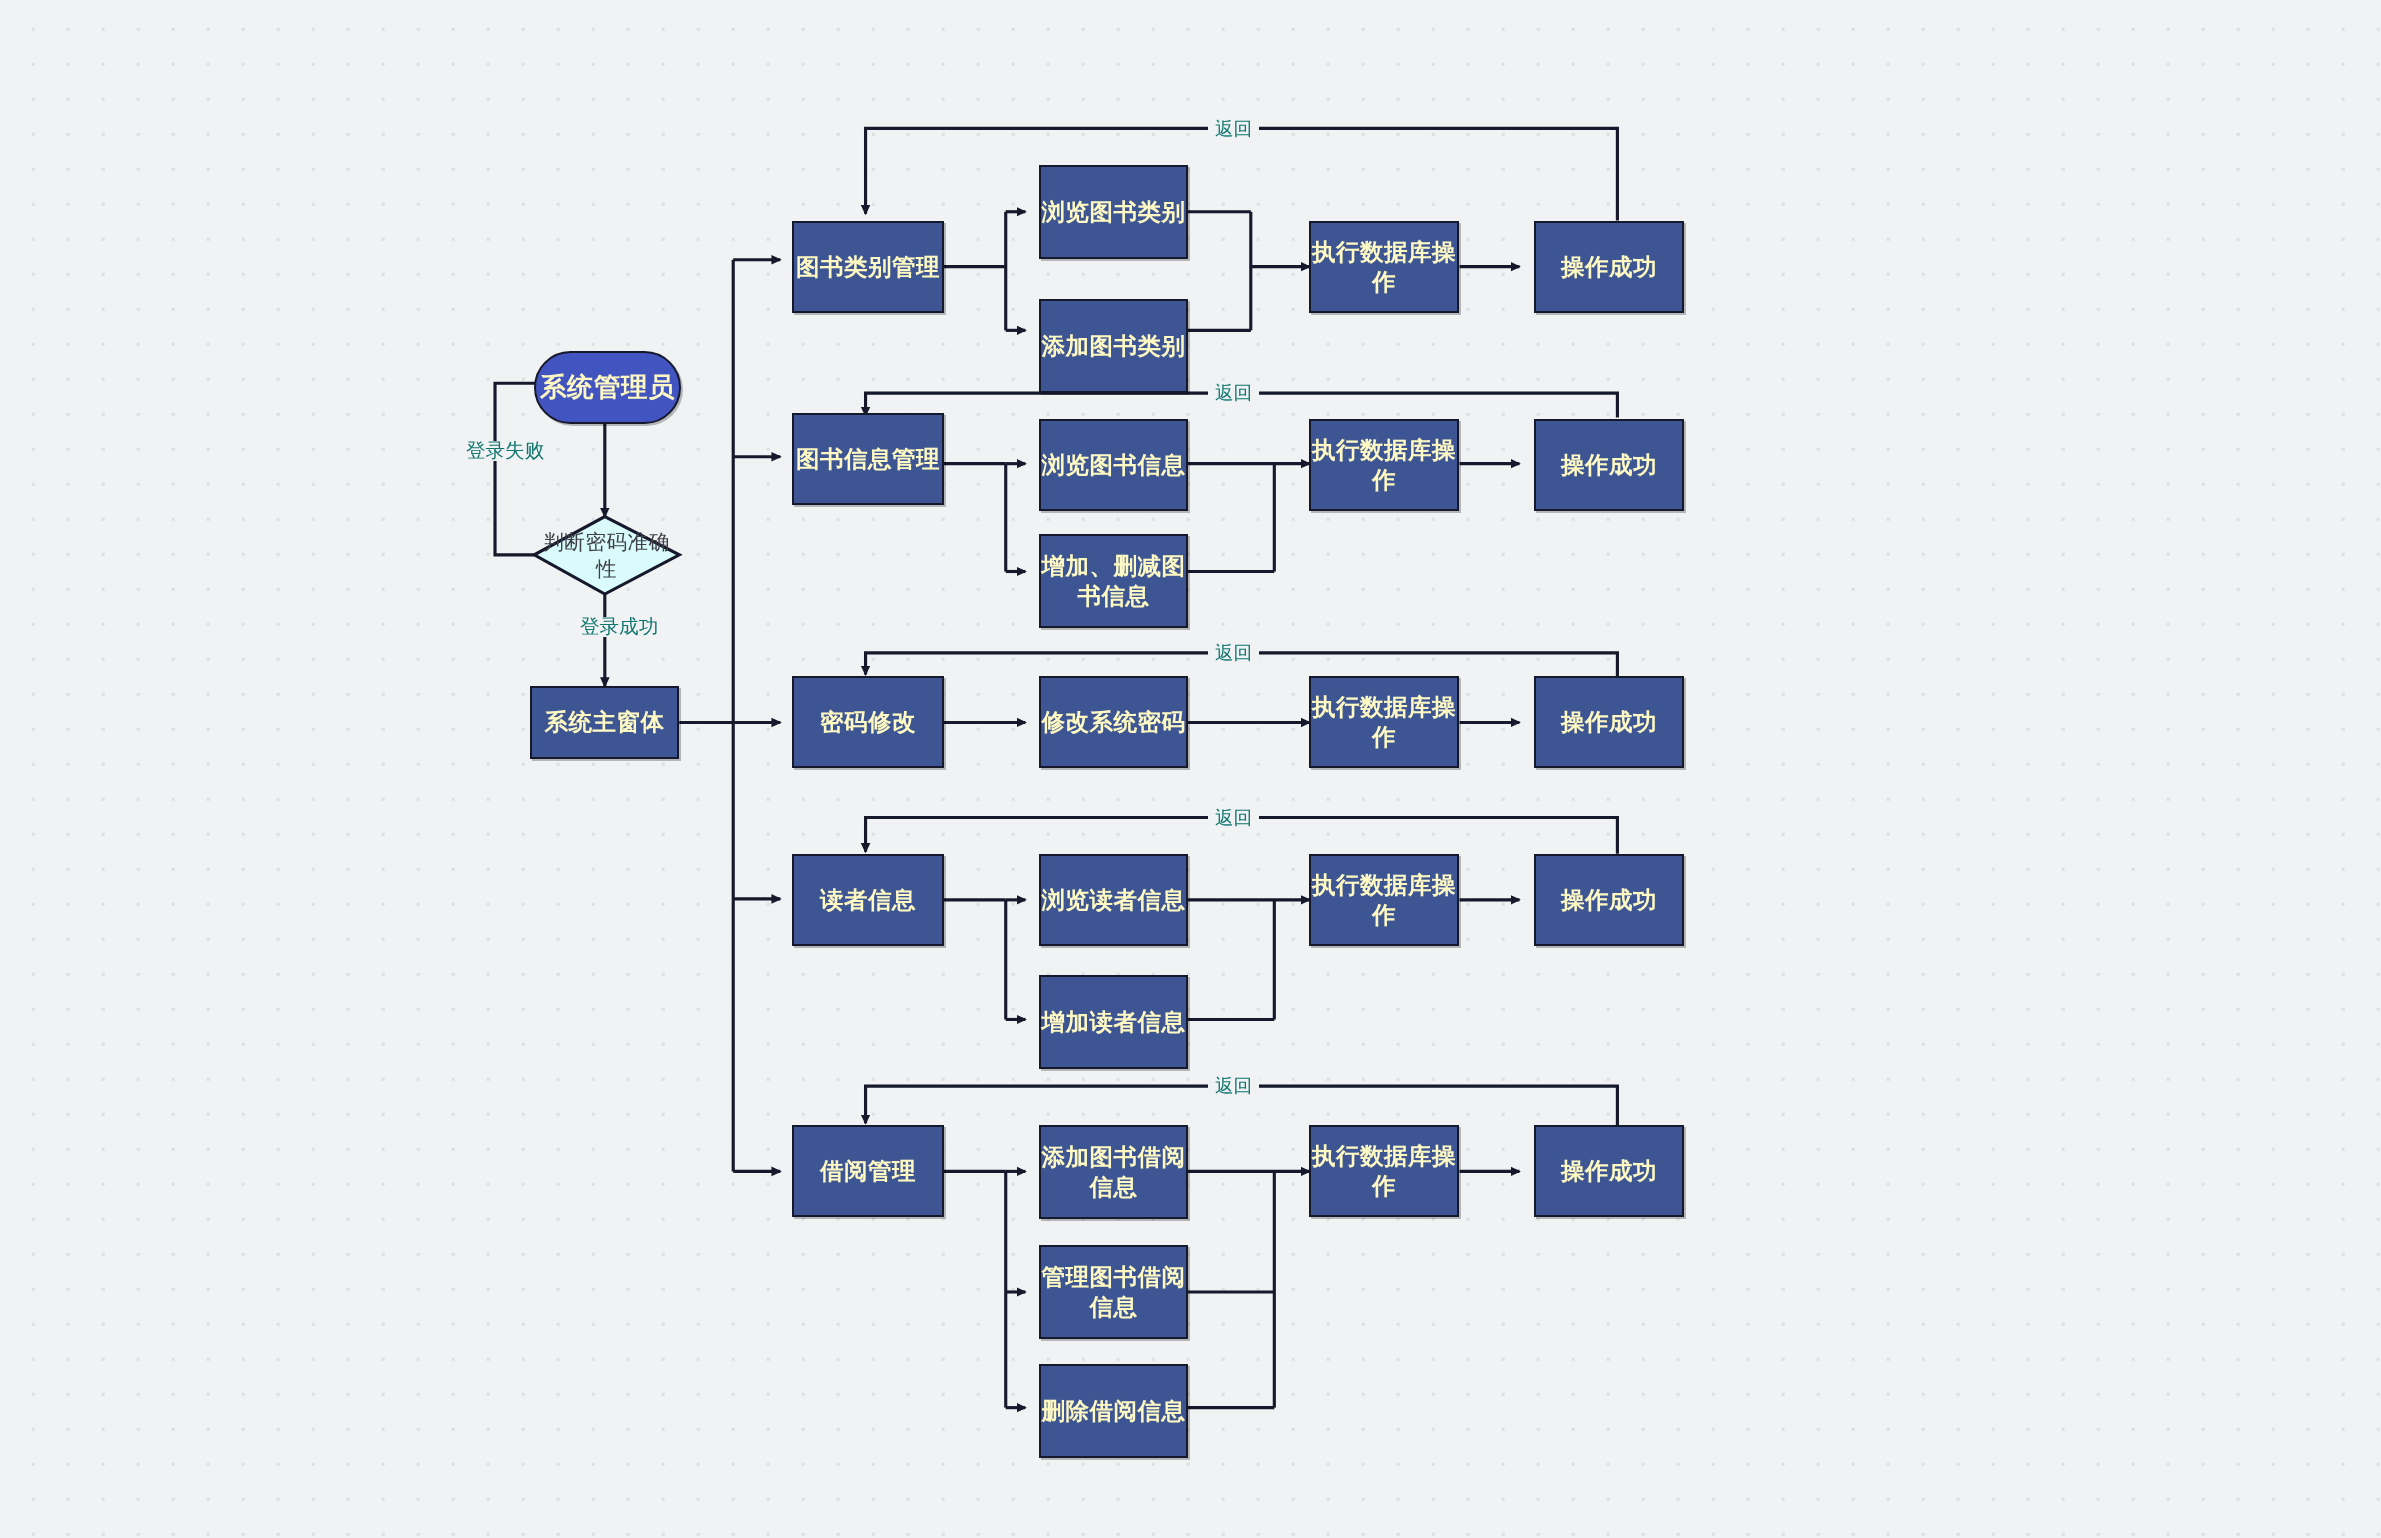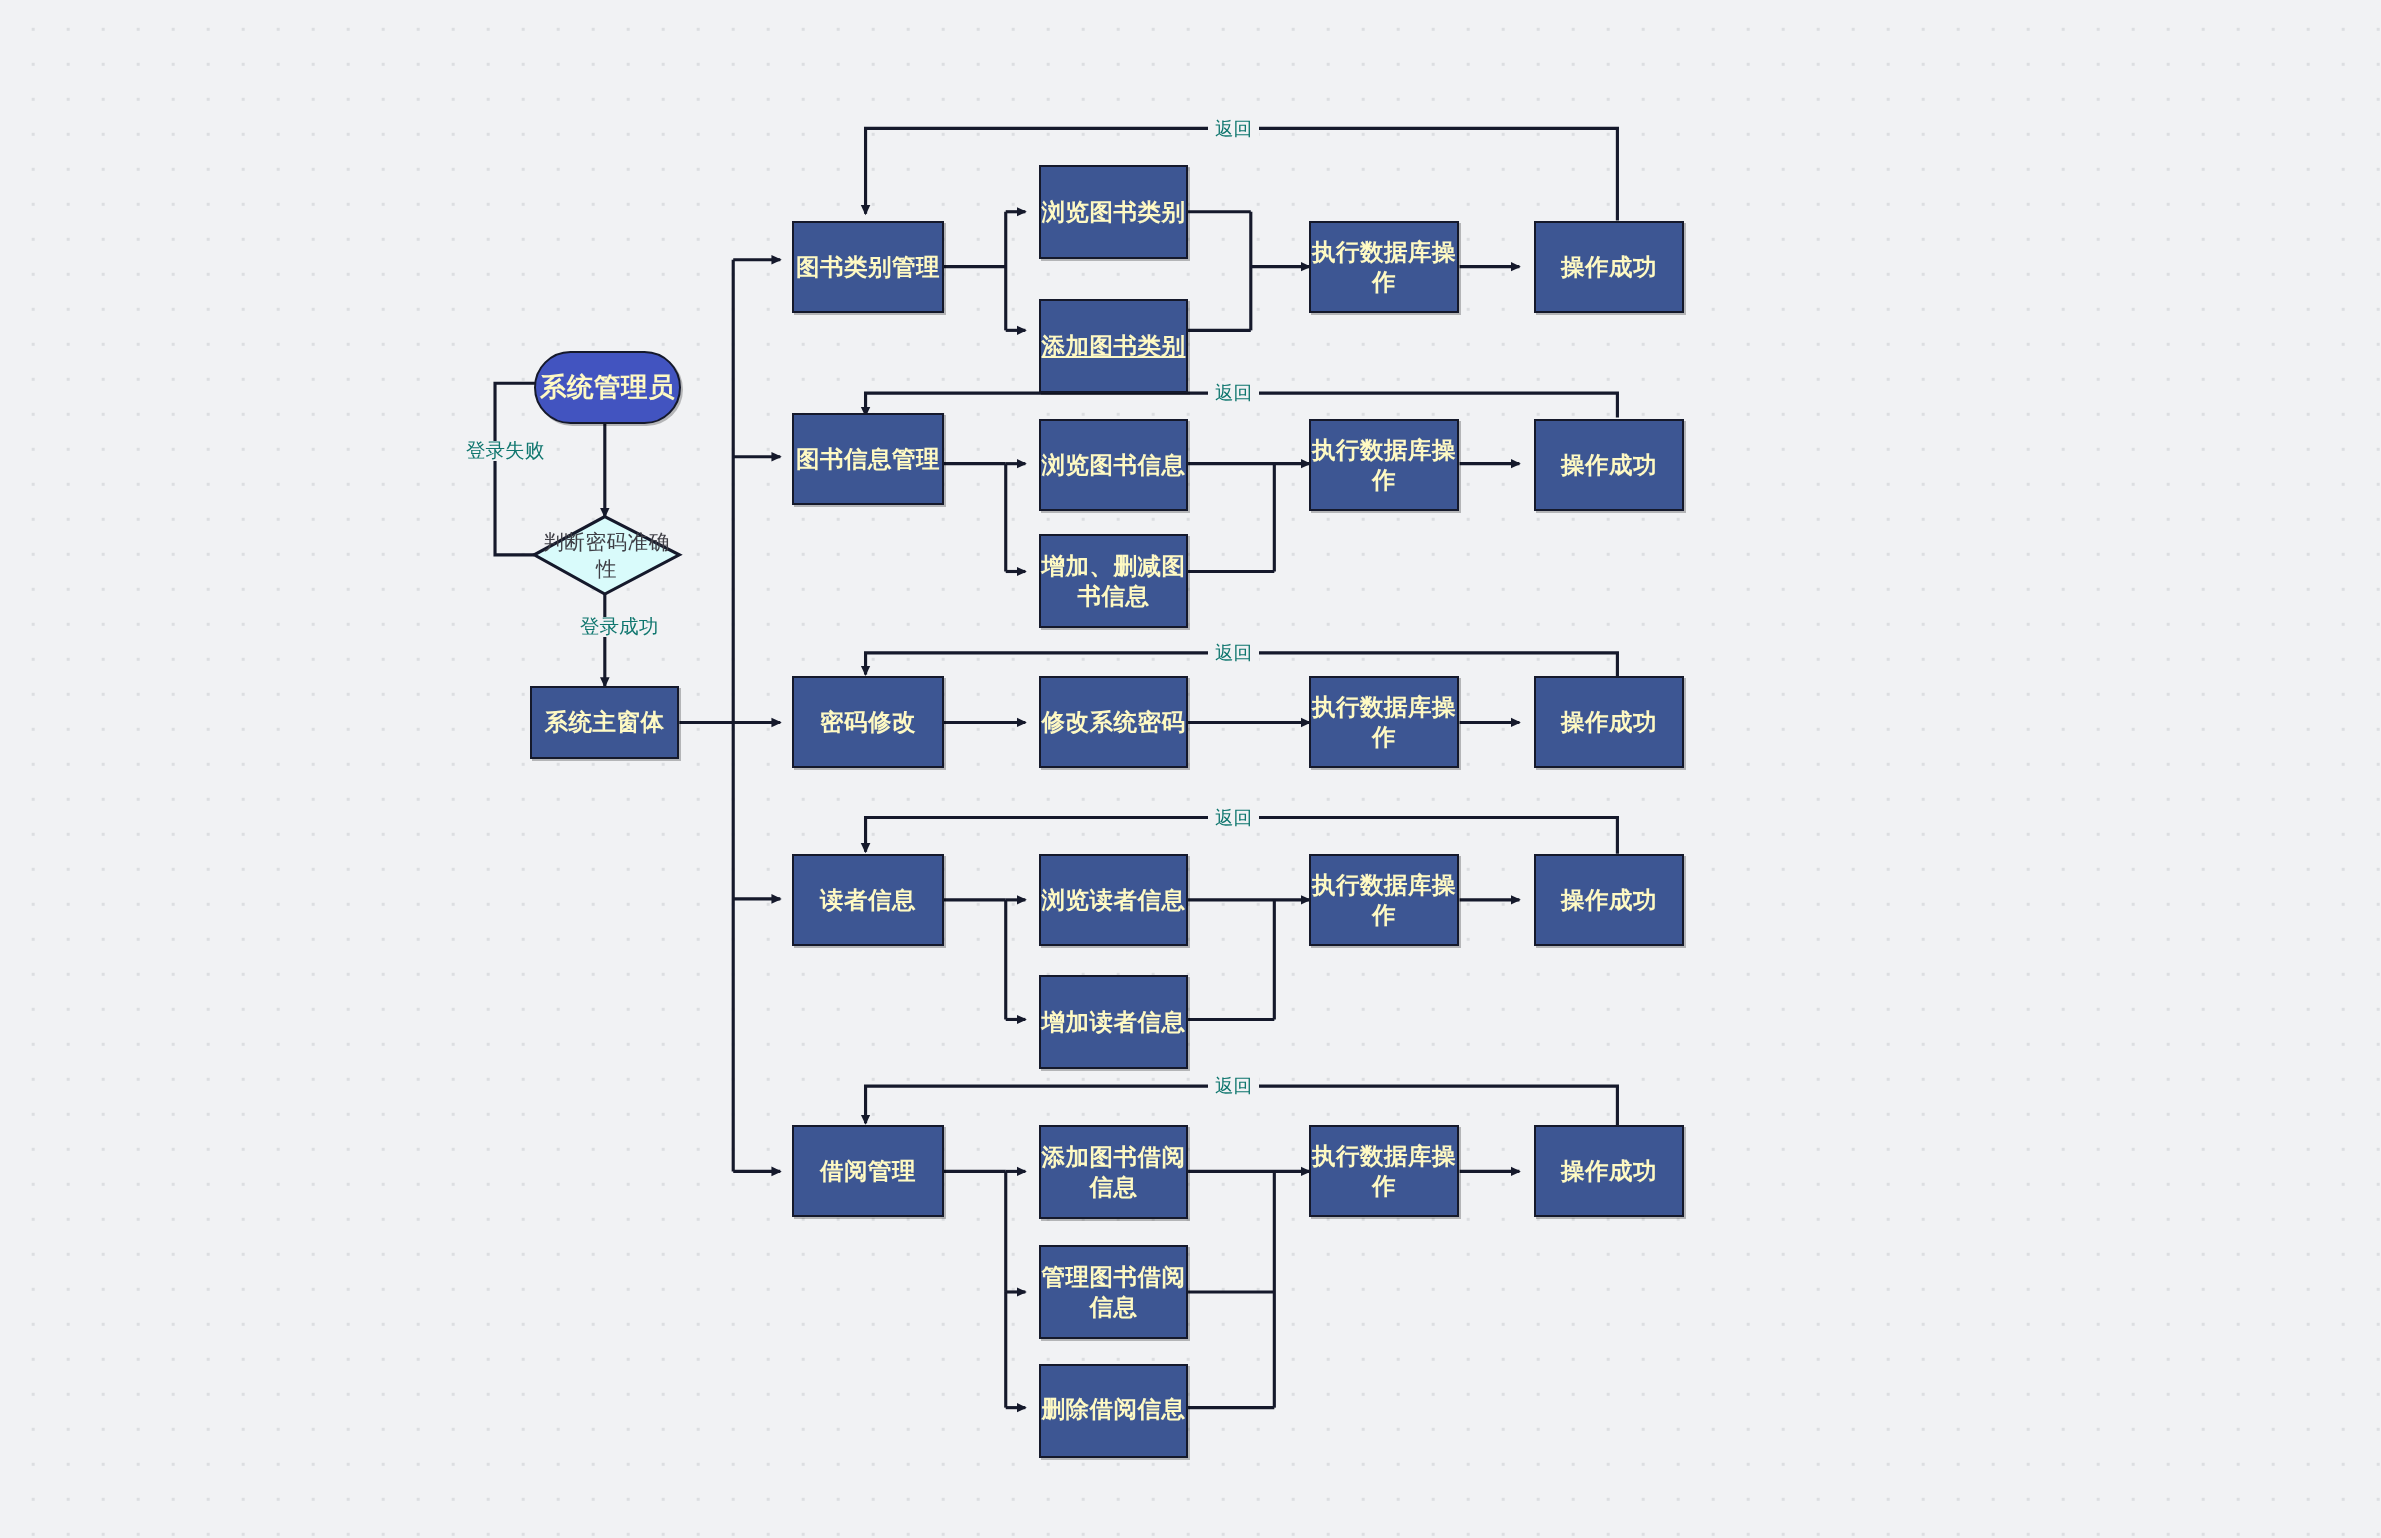--- a/index.html
+++ b/index.html
@@ -166,21 +166,21 @@
   <div class="node process" style="left:530px;top:686px;width:149px;height:73px;">
     <span>系统主窗体</span>
   </div>
 
   <div class="node process" style="left:792px;top:221px;width:152px;height:92px;">
     <span>图书类别管理</span>
   </div>
   <div class="node process" style="left:1039px;top:165px;width:149px;height:94px;">
     <span>浏览图书类别</span>
   </div>
-  <div class="node process" style="left:1039px;top:299px;width:149px;height:94px;text-decoration:underline;">
+  <div class="node process" style="left:1039px;top:299px;width:149px;height:94px;">
     <span>添加图书类别</span>
   </div>
   <div class="node process" style="left:1309px;top:221px;width:150px;height:92px;">
     <span>执行数据库操作</span>
   </div>
   <div class="node process" style="left:1534px;top:221px;width:150px;height:92px;">
     <span>操作成功</span>
   </div>
 
   <div class="node process" style="left:792px;top:413px;width:152px;height:92px;">
@@ -230,21 +230,21 @@
 
   <div class="node process" style="left:792px;top:1125px;width:152px;height:92px;">
     <span>借阅管理</span>
   </div>
   <div class="node process" style="left:1039px;top:1125px;width:149px;height:94px;">
     <span>添加图书借阅信息</span>
   </div>
   <div class="node process" style="left:1039px;top:1245px;width:149px;height:94px;">
     <span>管理图书借阅信息</span>
   </div>
-  <div class="node process" style="left:1039px;top:1364px;width:149px;height:94px;font-family:Liberation Mono, monospace;">
+  <div class="node process" style="left:1039px;top:1364px;width:149px;height:94px;">
     <span>删除借阅信息</span>
   </div>
   <div class="node process" style="left:1309px;top:1125px;width:150px;height:92px;">
     <span>执行数据库操作</span>
   </div>
   <div class="node process" style="left:1534px;top:1125px;width:150px;height:92px;">
     <span>操作成功</span>
   </div>
 
   <div class="edge-label" style="left:459px;top:441px;">

